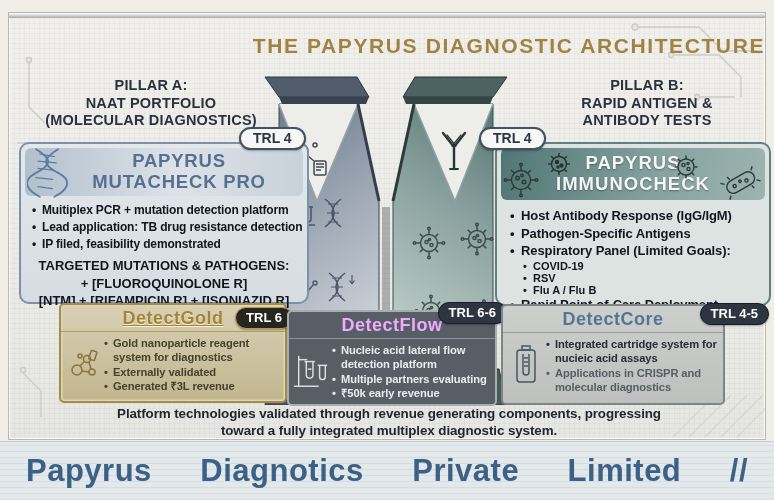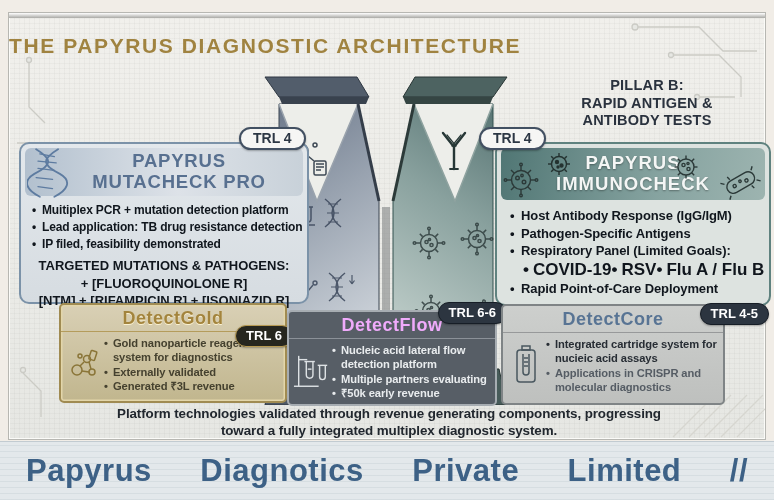--- a/index.html
+++ b/index.html
@@ -16,21 +16,21 @@
       repeating-linear-gradient(90deg, rgba(110,110,105,.05) 0 1px, transparent 1px 5px),
       linear-gradient(180deg,#f1f0ec,#e6e7e3);
     box-shadow: inset 0 0 0 1px #fbfbf8;
   }
   .panel::before{
     content:"";position:absolute;left:0;right:0;top:0;height:5px;
     background:linear-gradient(180deg,#ffffff,#a9a9a5);
   }
   .deco-svg{position:absolute;left:0;top:0;z-index:1;}
   .title{
-    position:absolute;top:21px;left:0;right:0;z-index:6;text-align:left;
+    position:absolute;top:21px;left:0;right:0;z-index:6;text-align:right;
     font-size:21px;font-weight:800;letter-spacing:1.6px;color:#a08340;
   }
   .pillar-head{
     position:absolute;z-index:6;text-align:center;
     font-size:14.5px;font-weight:800;color:#2a323e;line-height:1.22;letter-spacing:.2px;
   }
   #pillarA{left:14px;top:64px;width:256px;}
   #pillarB{left:530px;top:64px;width:216px;}
 
   .pillars{position:absolute;left:248px;top:62px;z-index:2;}
@@ -42,21 +42,21 @@
     box-shadow:0 1px 2px rgba(0,0,0,.28);white-space:nowrap;
   }
   #trl4L{left:230px;top:114px;}
   #trl4R{left:470px;top:114px;}
   .trl-dark{
     position:absolute;z-index:9;
     background:#2c3540;color:#ffffff;border:1px solid #161d26;border-radius:13px;
     padding:2px 10px 3px;font-size:13px;font-weight:800;white-space:nowrap;
     box-shadow:0 1px 2px rgba(0,0,0,.3);
   }
-  .trl-gold{background:#26261e;border:1.5px solid #b79a52;margin-top:18px;}
+  .trl-gold{background:#26261e;border:1.5px solid #b79a52;}
 
   .bigbox{position:absolute;z-index:3;border-radius:10px;}
   #mutacheck{
     left:10px;top:129px;width:286px;height:158px;
     background:linear-gradient(180deg,#e3e8ec,#d6dce1);
     border:2px solid #7b92a8;
   }
   .mc-hdr{
     position:relative;height:48px;margin:4px 4px 0 4px;border-radius:6px;
     background:linear-gradient(90deg,#b2c0ce,#dde2e8 55%,#c8d1d9);
@@ -79,38 +79,38 @@
   .im-hdr{
     position:relative;height:52px;margin:4px 4px 0 4px;border-radius:6px;
     background:linear-gradient(100deg,#50767­4,#86a3a0 60%,#9db4b0);
     background:linear-gradient(100deg,#507674,#86a3a0 60%,#9db4b0);
     display:flex;flex-direction:column;justify-content:center;text-align:center;
   }
   .im-hdr .t{font-size:18.5px;font-weight:800;color:#f4f6f5;letter-spacing:1px;line-height:1.12;text-shadow:0 1px 2px rgba(0,0,0,.35);}
   .im-list{list-style:none;margin:7px 4px 0 12px;padding:0;}
   .im-list li{position:relative;padding-left:12px;font-size:13px;font-weight:700;color:#10161d;line-height:1.35;letter-spacing:-.1px;}
   .im-list li::before{content:"•";position:absolute;left:1px;}
-  .im-sub{display:flex;gap:0;margin:0 0 0 26px;font-size:17px;font-weight:700;color:#10161d;}
+  .im-sub{display:flex;gap:0;margin:0 0 0 26px;font-size:11px;font-weight:700;color:#10161d;flex-direction:column;}
   .im-sub span{position:relative;padding-left:10px;}
   .im-sub span::before{content:"•";position:absolute;left:0;}
 
   .dbox{position:absolute;z-index:5;border-radius:5px;}
   .dhdr{position:relative;text-align:center;font-size:18px;font-weight:800;letter-spacing:.5px;padding:3px 0 2px;}
   .dbody{display:flex;align-items:center;padding:4px 4px 4px 4px;}
   .dicon{flex:0 0 38px;display:flex;align-items:center;justify-content:center;}
   .dlist{list-style:none;margin:0;padding:0;}
   .dlist li{position:relative;padding-left:10px;font-size:11.2px;font-weight:700;line-height:1.28;letter-spacing:-.1px;}
   .dlist li::before{content:"•";position:absolute;left:1px;}
 
   #detectgold{
     left:50px;top:290px;width:224px;height:96px;
     background:linear-gradient(180deg,#d9d0b5,#c1b68e);
     border:2px solid #a08b52;box-shadow:inset 0 0 0 1.5px #e3d6aa;
   }
-  #detectgold .dhdr{color:#a3843d;border-bottom:1.5px solid #b49c5c;text-shadow:0 1px 0 rgba(255,245,212,.9);}
+  #detectgold .dhdr{color:#a3843d;border-bottom:1.5px solid #b49c5c;text-shadow:0 1px 0 rgba(255,245,212,.9);text-decoration:underline;}
   #detectgold .dlist li{color:#45412f;}
 
   #detectflow{
     left:278px;top:297px;width:206px;height:92px;
     background:#575e66;border:2px solid #a7adb2;
   }
   #detectflow .dhdr{color:#f0abfc;border-bottom:1.5px solid #8b9198;}
   #detectflow .dlist li{color:#e9ecee;}
 
   #detectcore{
@@ -163,20 +163,25 @@
       <path d="M664,424 l42,-42"></path>
         <path d="M680,424 l42,-42"></path>
         <path d="M696,424 l42,-42"></path>
         <path d="M712,424 l42,-42"></path>
         <path d="M728,424 l30,-30"></path>
     </g>
   </svg>
 
   <div class="title">THE PAPYRUS DIAGNOSTIC ARCHITECTURE</div>
 
+  <div class="pillar-head" id="pillarA">
+    <div>PILLAR A:</div>
+    <div>NAAT PORTFOLIO</div>
+    <div>(MOLECULAR DIAGNOSTICS)</div>
+  </div>
   <div class="pillar-head" id="pillarB">
     <div>PILLAR B:</div>
     <div>RAPID ANTIGEN &amp;</div>
     <div>ANTIBODY TESTS</div>
   </div>
 
   <svg class="pillars" width="258" height="330" viewBox="0 0 258 330">
     <defs>
       <linearGradient id="gL" x1="0" y1="0" x2="0.25" y2="1">
         <stop offset="0" stop-color="#6e7a8c"></stop>

